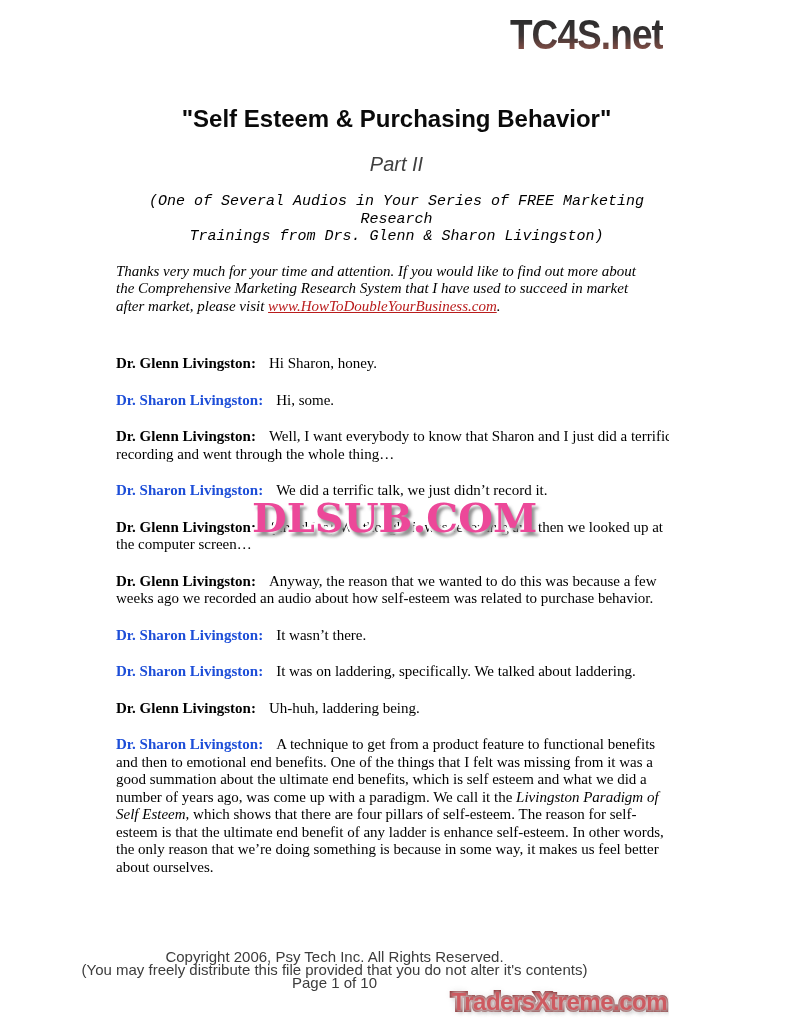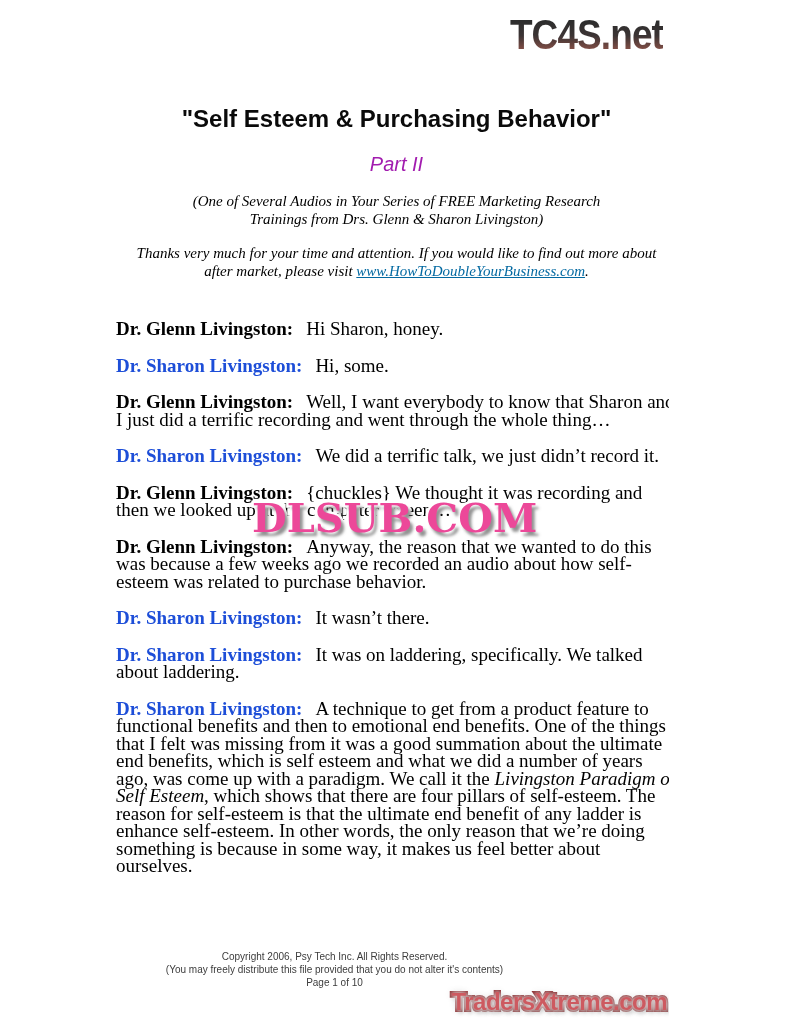--- a/index.html
+++ b/index.html
@@ -21,53 +21,53 @@
   .content { position:absolute; left:116px; top:0; width:561px; }
 
   h1.title {
     margin:94px 0 0 0; text-align:center;
     font-family:"Liberation Sans", sans-serif; font-weight:bold;
     font-size:24px; line-height:26px; color:#0a0a0a;
   }
   .part {
     margin-top:21px; text-align:center;
     font-family:"Liberation Sans", sans-serif; font-style:italic;
-    font-size:20px; line-height:22px; color:#a21caf;
+    font-size:20px; line-height:22px; color:#404040;
   }
   .sub {
     margin-top:18px; text-align:center; font-style:italic;
-    font-size:15px; line-height:17.5px;
+    font-size:15px; line-height:17.5px;font-family:Liberation Mono, monospace;
   }
   .sub .ln, .intro .ln { display:block; }
   .intro {
-    margin-top:17px; text-align:center; font-style:italic;
+    margin-top:17px; text-align:left; font-style:italic;
     font-size:15px; line-height:17.5px;
   }
-  .link { color:#0369a1; text-decoration:underline; cursor:pointer; }
+  .link { color:#b91c1c; text-decoration:underline; cursor:pointer; }
 
   .dialogue { margin-top:40px; }
-  p.dlg { margin:0 0 19px 0; font-size:19px; line-height:17.5px; }
+  p.dlg { margin:0 0 19px 0; font-size:15px; line-height:17.5px; }
   .speaker { font-weight:bold; margin-right:13px; }
   .speaker.blue { color:#1d4ed8; }
   .it { font-style:italic; }
 
   
   .watermark {
     position:absolute; left:252px; top:486px;
     font-family:"DejaVu Serif", serif; font-weight:bold;
     font-size:40px; line-height:1; letter-spacing:0;
     color:#ec4899;
     -webkit-text-stroke:5px #ffffff;
     paint-order:stroke fill;
     text-shadow:3px 4px 3px rgba(110,110,110,.75), 0 0 1px rgba(255,255,255,.6);
   }
 
   .footer {
     position:absolute; left:0; right:0; top:938px; text-align:center;
-    font-family:"Liberation Sans", sans-serif; font-size:10px;
+    font-family:"Liberation Sans", sans-serif; font-size:15px;
     line-height:13px; color:#3c3c3c;
   }
   .footer .ln { display:block; }
 
   
   .traders {
     position:absolute; right:2px; top:976px;
     font-family:"Liberation Sans", sans-serif; font-weight:bold;
     font-size:24px; line-height:1.2; letter-spacing:-.5px;
     color:#cd5a60;
@@ -88,32 +88,34 @@
 
     <div class="part">Part II</div>
 
     <div class="sub">
       <span class="ln">(One of Several Audios in Your Series of FREE Marketing Research</span>
       <span class="ln">Trainings from Drs. Glenn &amp; Sharon Livingston)</span>
     </div>
 
     <div class="intro">
       <span class="ln">Thanks very much for your time and attention.  If you would like to find out more about</span>
+      <span class="ln">the Comprehensive Marketing Research System that I have used to succeed in market</span>
       <span class="ln"><span>after market, please visit </span><a class="link">www.HowToDoubleYourBusiness.com</a><span>.</span></span>
     </div>
 
     <div class="dialogue">
         <p class="dlg"><span class="speaker">Dr. Glenn Livingston:</span><span>Hi Sharon, honey.</span></p>
         <p class="dlg"><span class="speaker blue">Dr. Sharon Livingston:</span><span>Hi, some.</span></p>
         <p class="dlg"><span class="speaker">Dr. Glenn Livingston:</span><span>Well, I want everybody to know that Sharon and I just did a terrific recording and went through the whole thing…</span></p>
         <p class="dlg"><span class="speaker blue">Dr. Sharon Livingston:</span><span>We did a terrific talk, we just didn’t record it.</span></p>
         <p class="dlg"><span class="speaker">Dr. Glenn Livingston:</span><span>{chuckles} We thought it was recording and then we looked up at the computer screen…</span></p>
         <p class="dlg"><span class="speaker">Dr. Glenn Livingston:</span><span>Anyway, the reason that we wanted to do this was because a few weeks ago we recorded an audio about how self-esteem was related to purchase behavior.</span></p>
         <p class="dlg"><span class="speaker blue">Dr. Sharon Livingston:</span><span>It wasn’t there.</span></p>
         <p class="dlg"><span class="speaker blue">Dr. Sharon Livingston:</span><span>It was on laddering, specifically. We talked about laddering.</span></p>
+        <p class="dlg"><span class="speaker">Dr. Glenn Livingston:</span><span>Uh-huh, laddering being.</span></p>
         <p class="dlg"><span class="speaker blue">Dr. Sharon Livingston:</span><span>A technique to get from a product feature to functional benefits and then to emotional end benefits.  One of the things that I felt was missing from it was a good summation about the ultimate end benefits, which is self esteem and what we did a number of years ago, was come up with a paradigm.  We call it the </span><span class="it">Livingston Paradigm of Self Esteem</span><span>, which shows that there are four pillars of self-esteem.  The reason for self-esteem is that the ultimate end benefit of any ladder is enhance self-esteem.  In other words, the only reason that we’re doing something is because in some way, it makes us feel better about ourselves.</span></p>
       </div>
   </div>
 
   <div class="watermark">DLSUB.COM</div>
 
   <div class="footer">
     <span class="ln">Copyright 2006, Psy Tech Inc. All Rights Reserved.</span>
     <span class="ln">(You may freely distribute this file provided that you do not alter it's contents)</span>
     <span class="ln">Page 1 of 10</span>

